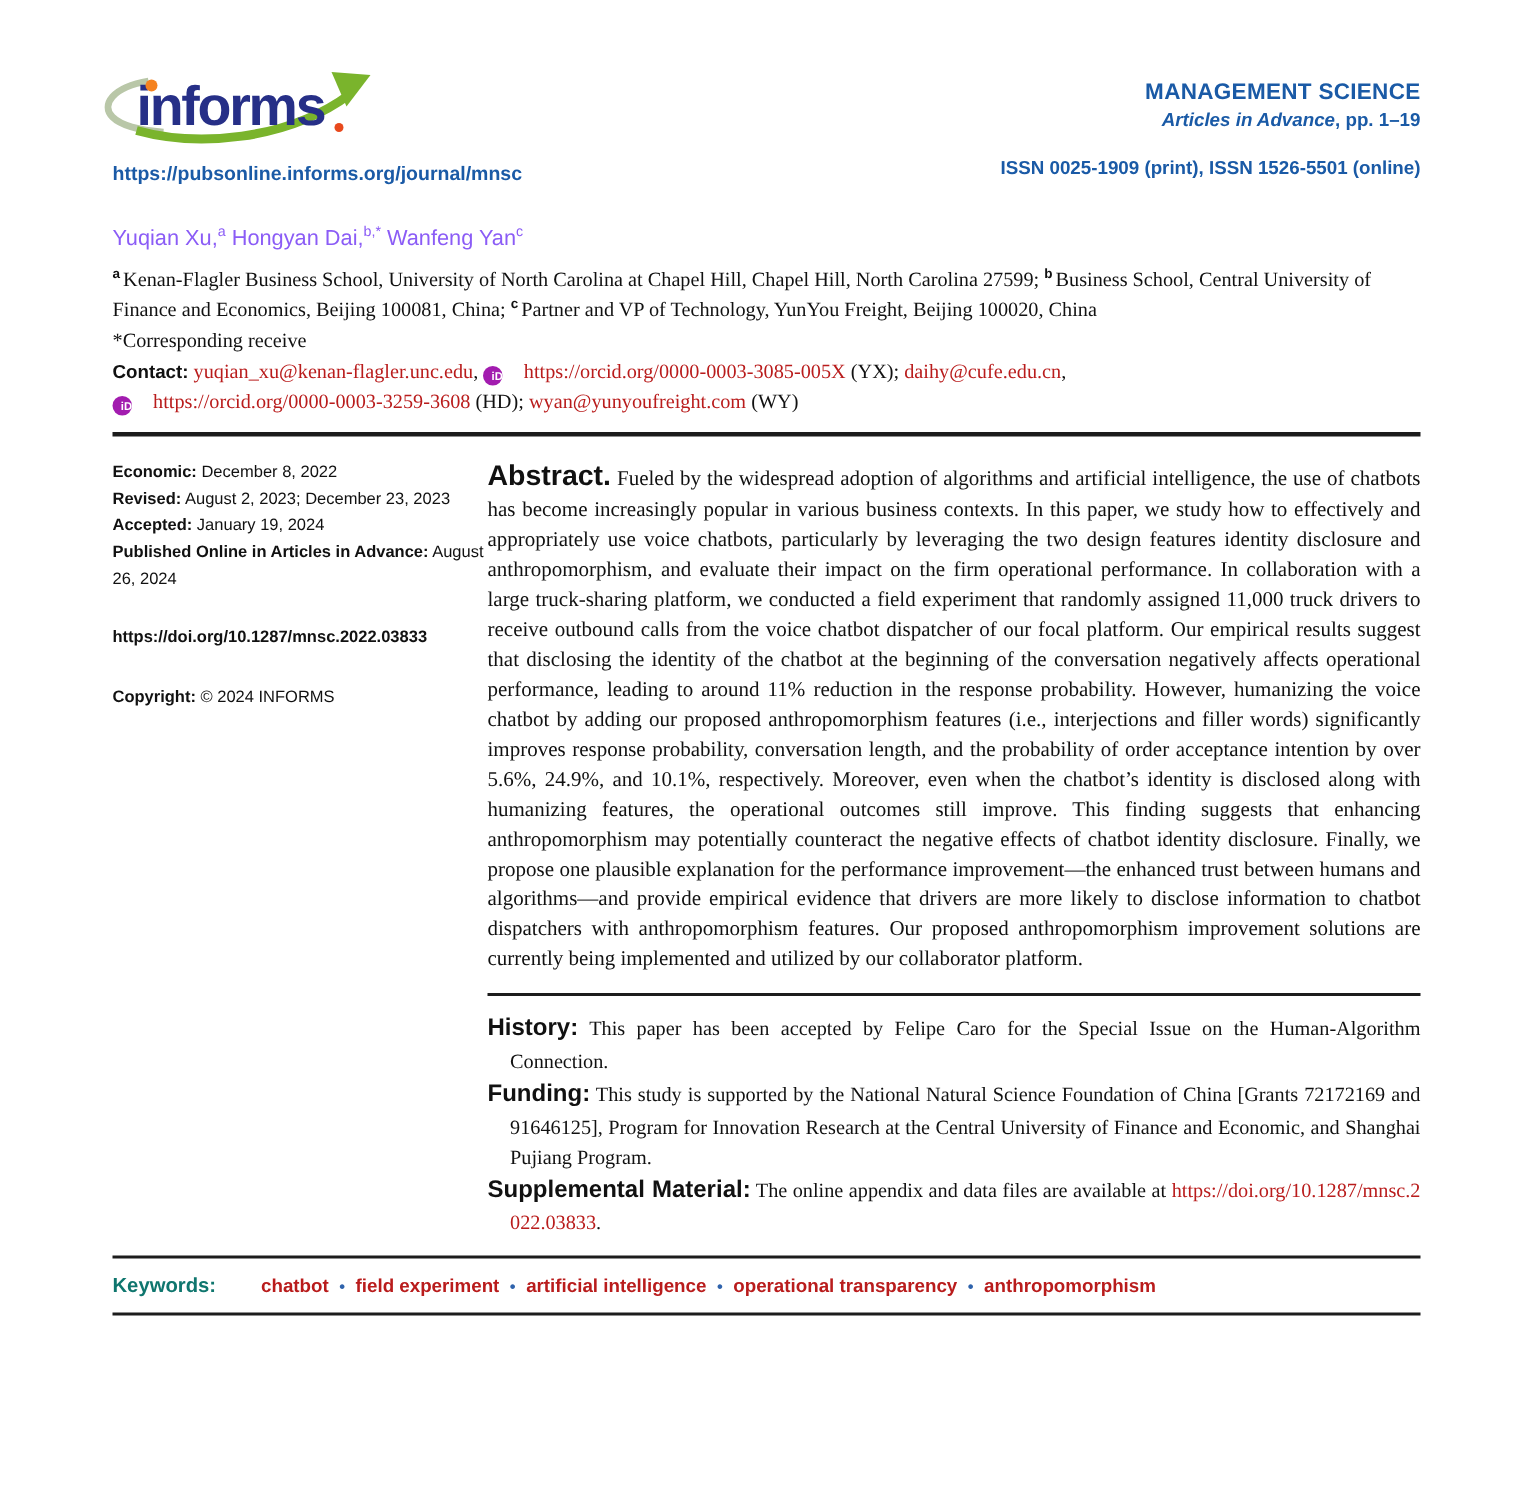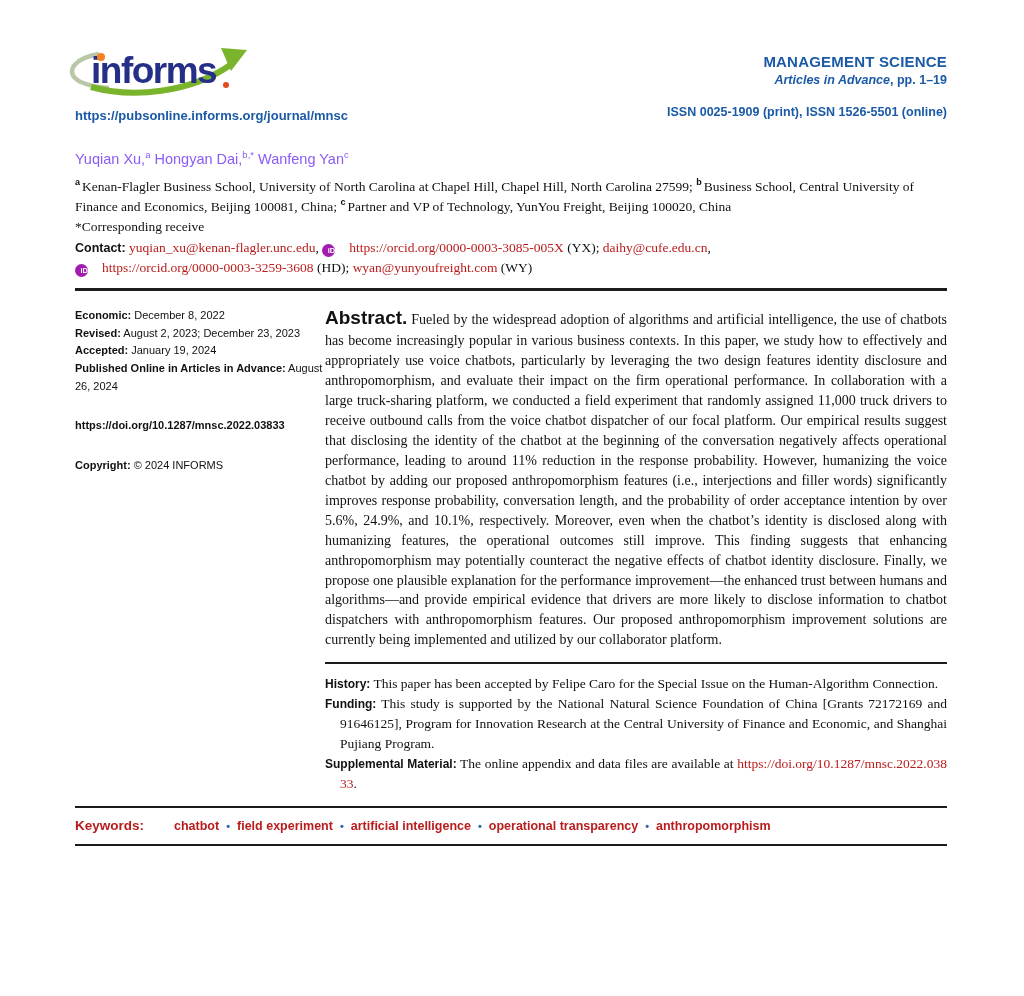--- a/index.html
+++ b/index.html
@@ -70,27 +70,27 @@
     text-align:justify; color:#111;
   }
   .abstract-label { font-family:"Liberation Sans", sans-serif; font-weight:bold; font-size:19px; }
 
   .abstract-rule { margin:12px 0 10px 0; }
 
   .note {
     font-family:"Liberation Serif", serif; font-size:13.5px; line-height:1.48;
     text-align:justify; margin-left:15px; text-indent:-15px;
   }
-  .note-label { font-family:"Liberation Sans", sans-serif; font-weight:bold; font-size:12px; }
+  .note-label { font-family:"Liberation Sans", sans-serif; font-weight:bold; font-size:16px; }
   .break-link { word-break:break-all; }
 
   
   .kw-top-rule { margin-top:12px; }
   .keywords-row { display:flex; align-items:baseline; padding:10px 0 11px 0; }
-  .keywords-label { font-weight:bold; font-size:13.5px; color:#b91c1c; }
+  .keywords-label { font-weight:bold; font-size:13.5px; color:#0f766e; }
   .keywords-list { margin-left:30px; font-size:12.5px; font-weight:bold; color:#2f63ac; }
   .kw-sep { color:#2f63ac; margin:0 7px; font-size:11px; }
 </style>
 </head>
 <body>
 
 <div class="page">
 
   <div class="header">
     <div class="logo-block">

